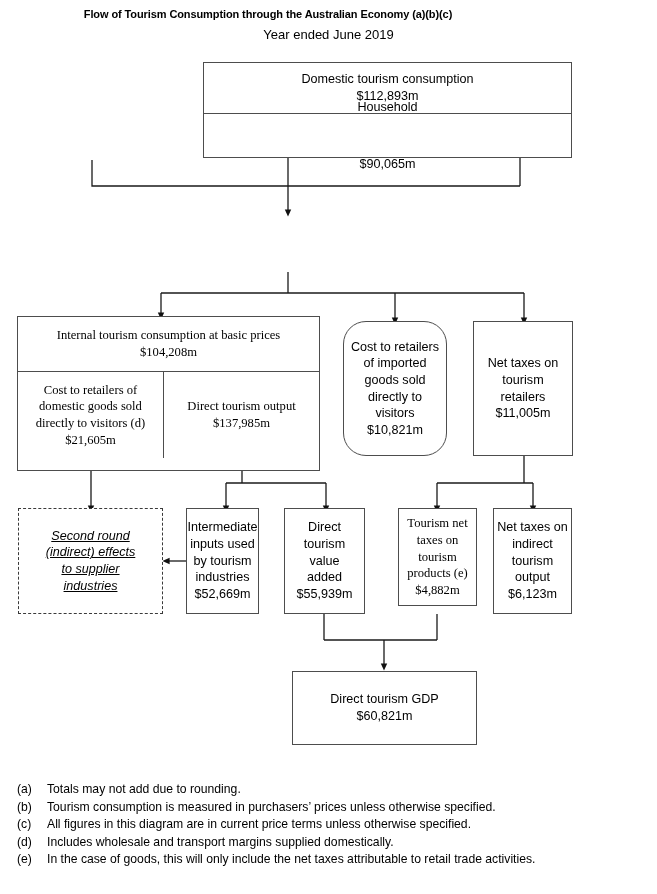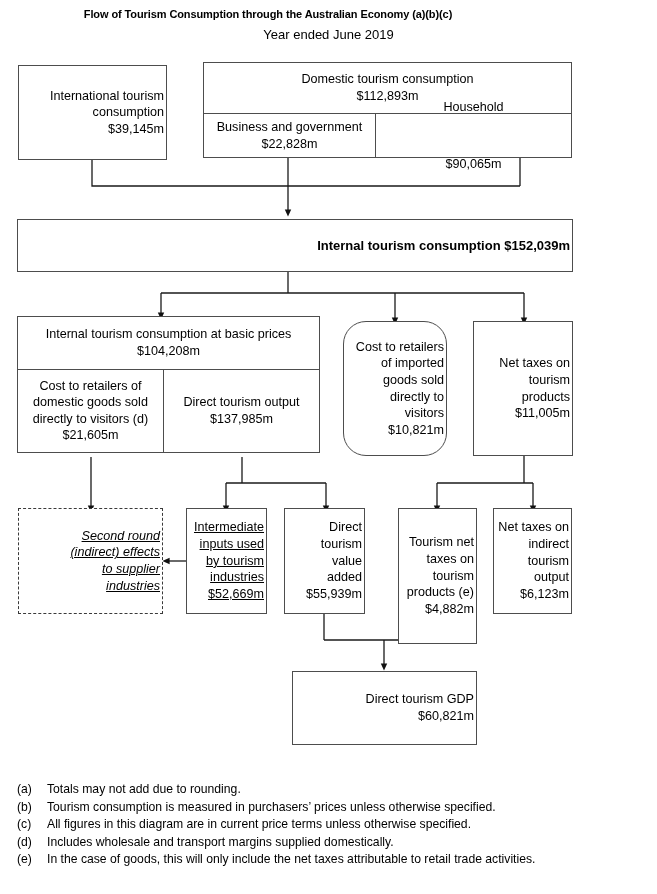--- a/index.html
+++ b/index.html
@@ -35,21 +35,21 @@
     text-align: center;
     font-size: 13px;
   }
   .box {
     position: absolute;
     box-sizing: border-box;
     border: 1px solid #4d4d4d;
     background: #ffffff;
     display: flex;
     flex-direction: column;
-    align-items: flex-end;
+    align-items: center;
     justify-content: center;
     text-align: center;
     font-size: 12.6px;
     line-height: 1.32;
     padding: 2px 2px;
   }
   .box.dashed {
     border: 1.6px dashed #3a3a3a;
     font-style: italic;
     text-decoration: underline;
@@ -125,48 +125,36 @@
 
       <path d="M186,561 L166,561" marker-end="url(#arrowL)"></path>
 
       <path d="M324,614 L324,640"></path>
       <path d="M437,614 L437,640"></path>
       <path d="M324,640 L437,640"></path>
       <path d="M384,640 L384,667" marker-end="url(#arrow)"></path>
     </g>
   </svg>
 
-  <div class="box" style="left:18px; top:65px; width:149px; height:95px;">
-    <div>International tourism</div>
-    <div>consumption</div>
-    <div>$39,145m</div>
-  </div>
 
   <div class="box" style="left:203px; top:62px; width:369px; height:96px; padding:0; justify-content:flex-start;">
     <div class="cell" style="width:100%; height:51px; border-bottom:1px solid #4d4d4d;">
       <div>Domestic tourism consumption</div>
       <div>$112,893m</div>
     </div>
     <div style="display:flex; width:100%; height:43px;">
-      <div class="cell" style="width:172px; height:100%; border-right:1px solid #4d4d4d;">
-        <div>Business and government</div>
-        <div>$22,828m</div>
-      </div>
       <div class="cell" style="flex:1 1 auto; height:100%;gap:40px;">
         <div>Household</div>
         <div>$90,065m</div>
       </div>
     </div>
   </div>
 
-  <div class="box" style="left:17px; top:219px; width:556px; height:53px;">
-    <div class="bold-label">Internal tourism consumption $152,039m</div>
-  </div>
-
-  <div class="box" style="left:17px; top:316px; width:303px; height:137px; padding:0; justify-content:flex-start;">
+
+  <div class="box" style="left:17px; top:316px; width:303px; height:155px; padding:0; justify-content:flex-start;font-family:Liberation Serif, serif;">
     <div class="cell" style="width:100%; height:55px; border-bottom:1px solid #4d4d4d;">
       <div>Internal tourism consumption at basic prices</div>
       <div>$104,208m</div>
     </div>
     <div style="display:flex; width:100%; height:86px;">
       <div class="cell" style="width:146px; height:100%; border-right:1px solid #4d4d4d;">
         <div>Cost to retailers of</div>
         <div>domestic goods sold</div>
         <div>directly to visitors (d)</div>
         <div>$21,605m</div>
@@ -183,48 +171,48 @@
     <div>of imported</div>
     <div>goods sold</div>
     <div>directly to</div>
     <div>visitors</div>
     <div>$10,821m</div>
   </div>
 
   <div class="box" style="left:473px; top:321px; width:100px; height:135px;">
     <div>Net taxes on</div>
     <div>tourism</div>
-    <div>products</div>
+    <div>retailers</div>
     <div>$11,005m</div>
   </div>
 
   <div class="box dashed" style="left:18px; top:508px; width:145px; height:106px;">
     <div>Second round</div>
     <div>(indirect) effects</div>
     <div>to supplier</div>
     <div>industries</div>
   </div>
 
-  <div class="box" style="left:186px; top:508px; width:81px; height:106px;text-decoration:underline;">
+  <div class="box" style="left:186px; top:508px; width:73px; height:106px;">
     <div>Intermediate</div>
     <div>inputs used</div>
     <div>by tourism</div>
     <div>industries</div>
     <div>$52,669m</div>
   </div>
 
   <div class="box" style="left:284px; top:508px; width:81px; height:106px;">
     <div>Direct</div>
     <div>tourism</div>
     <div>value</div>
     <div>added</div>
     <div>$55,939m</div>
   </div>
 
-  <div class="box" style="left:398px; top:508px; width:79px; height:136px;">
+  <div class="box" style="left:398px; top:508px; width:79px; height:98px;font-family:Liberation Serif, serif;">
     <div>Tourism net</div>
     <div>taxes on</div>
     <div>tourism</div>
     <div>products (e)</div>
     <div>$4,882m</div>
   </div>
 
   <div class="box" style="left:493px; top:508px; width:79px; height:106px;">
     <div>Net taxes on</div>
     <div>indirect</div>

